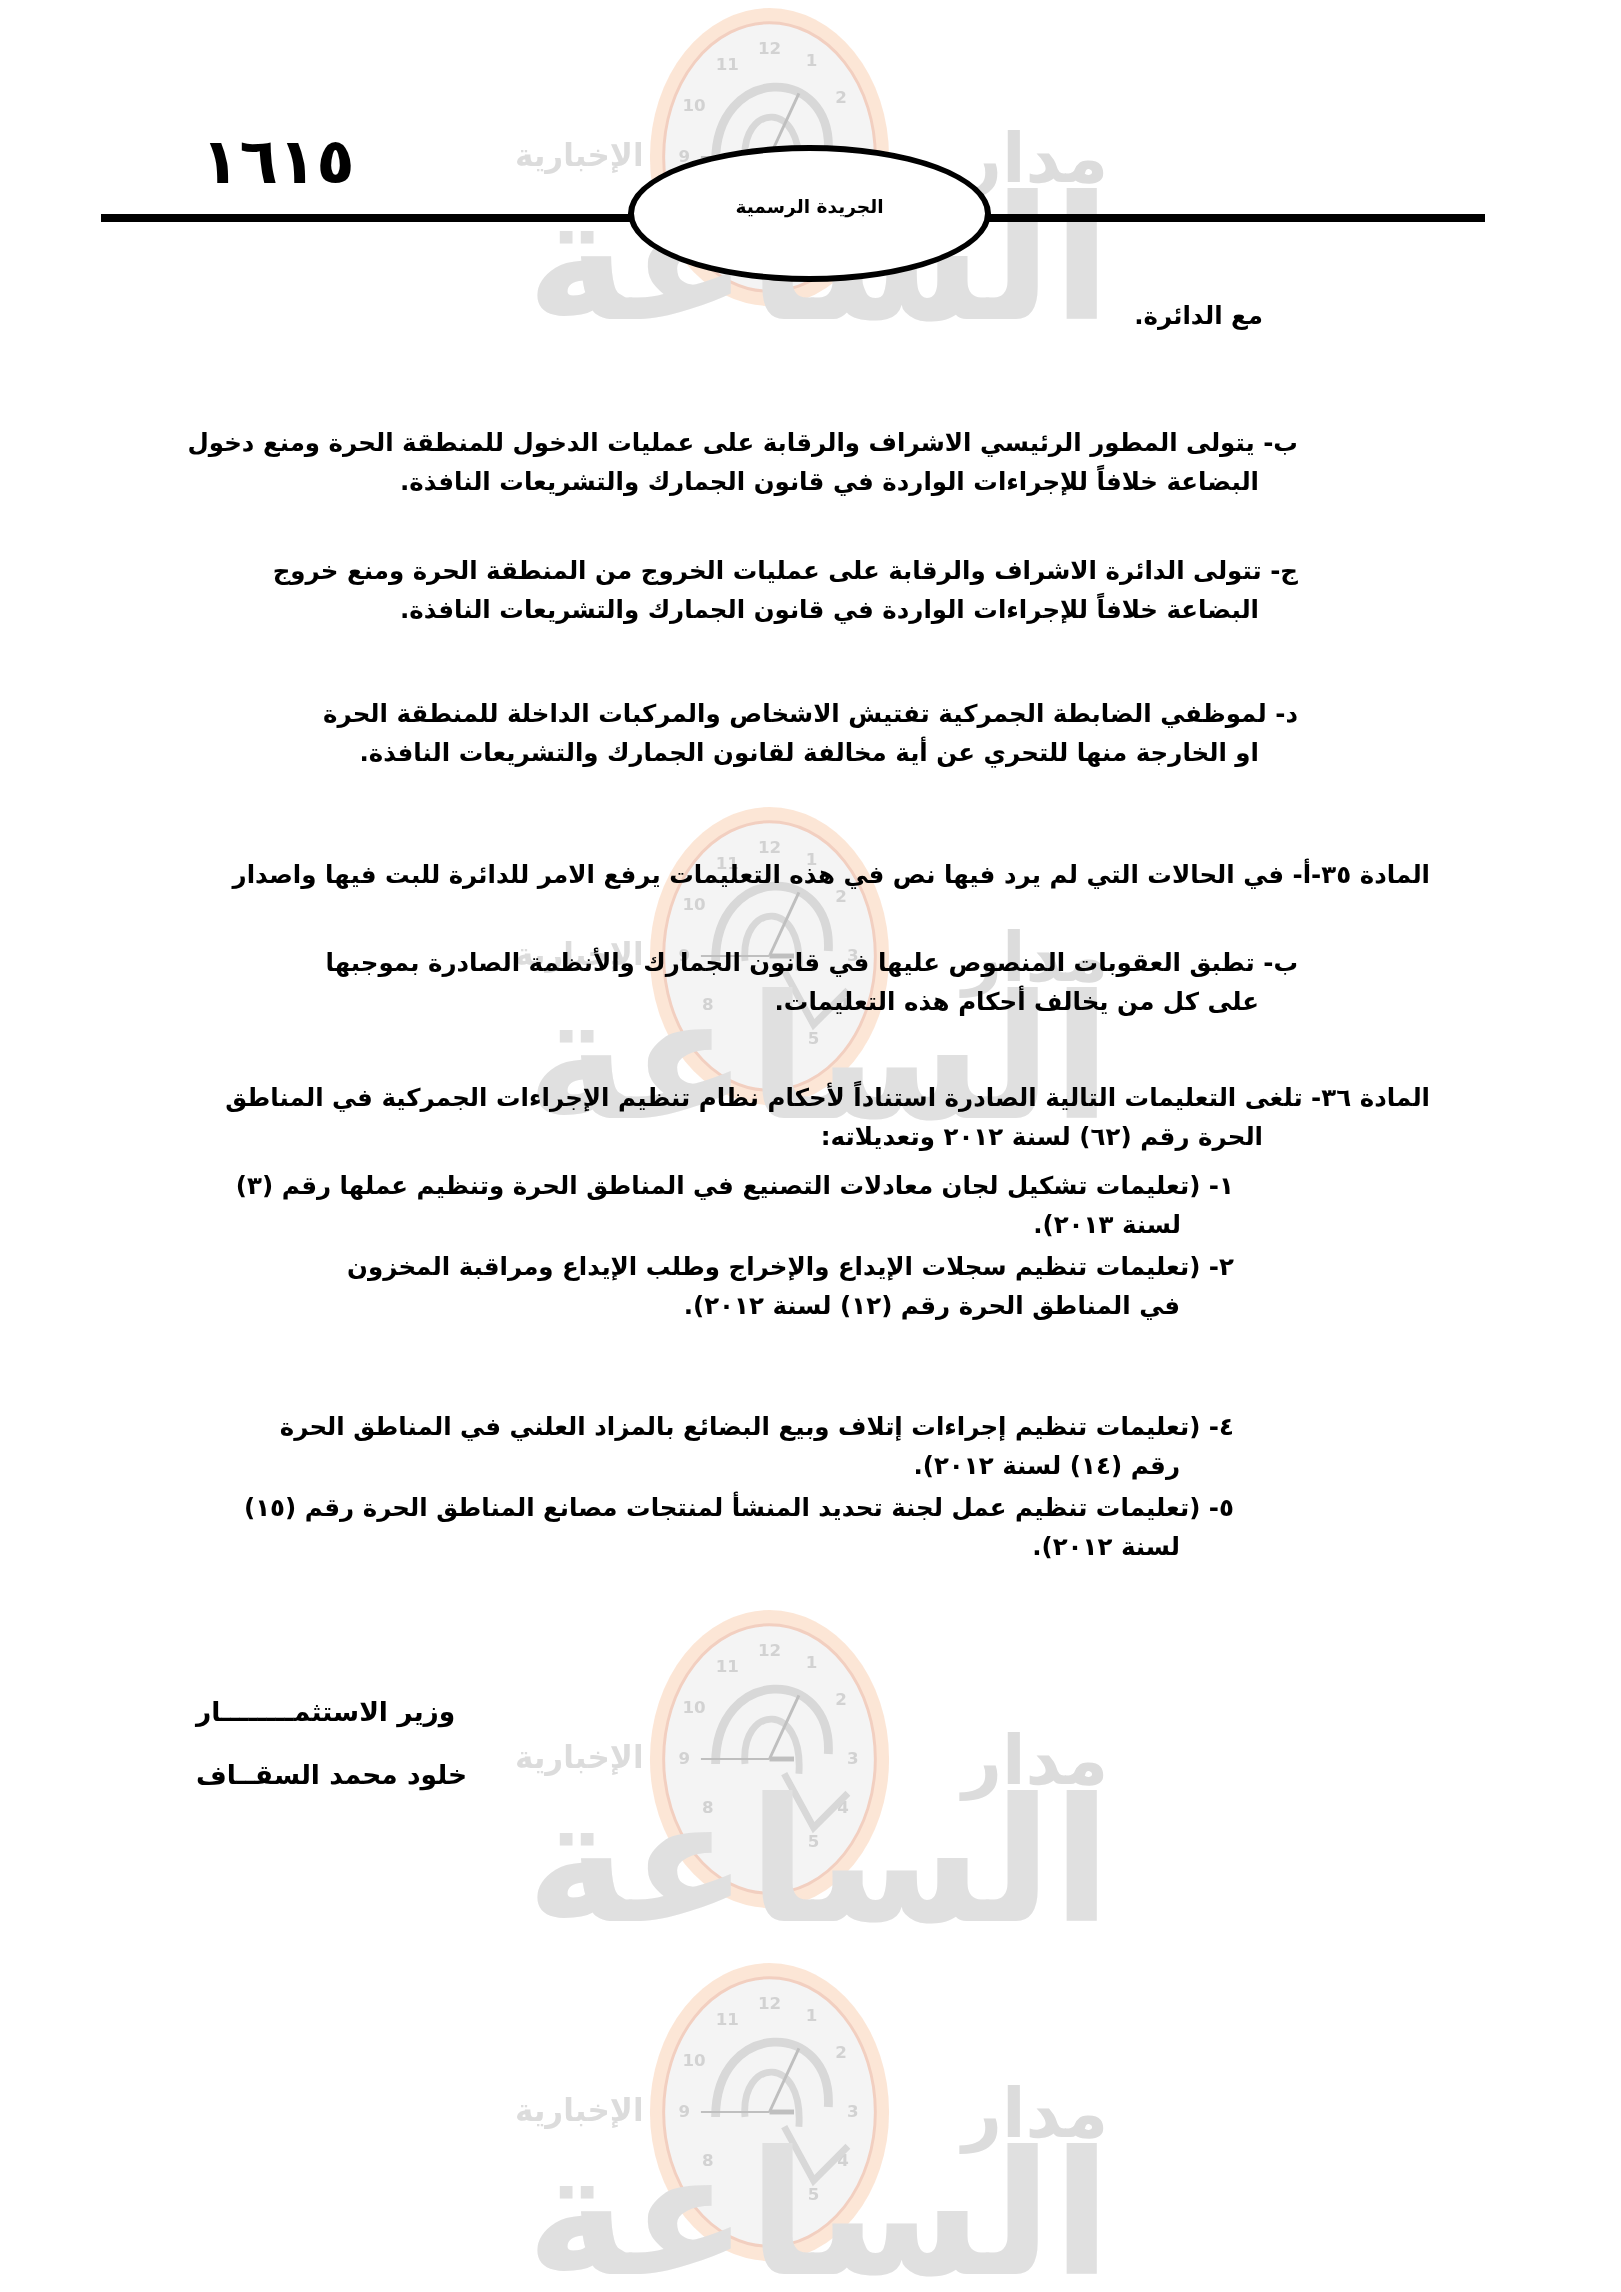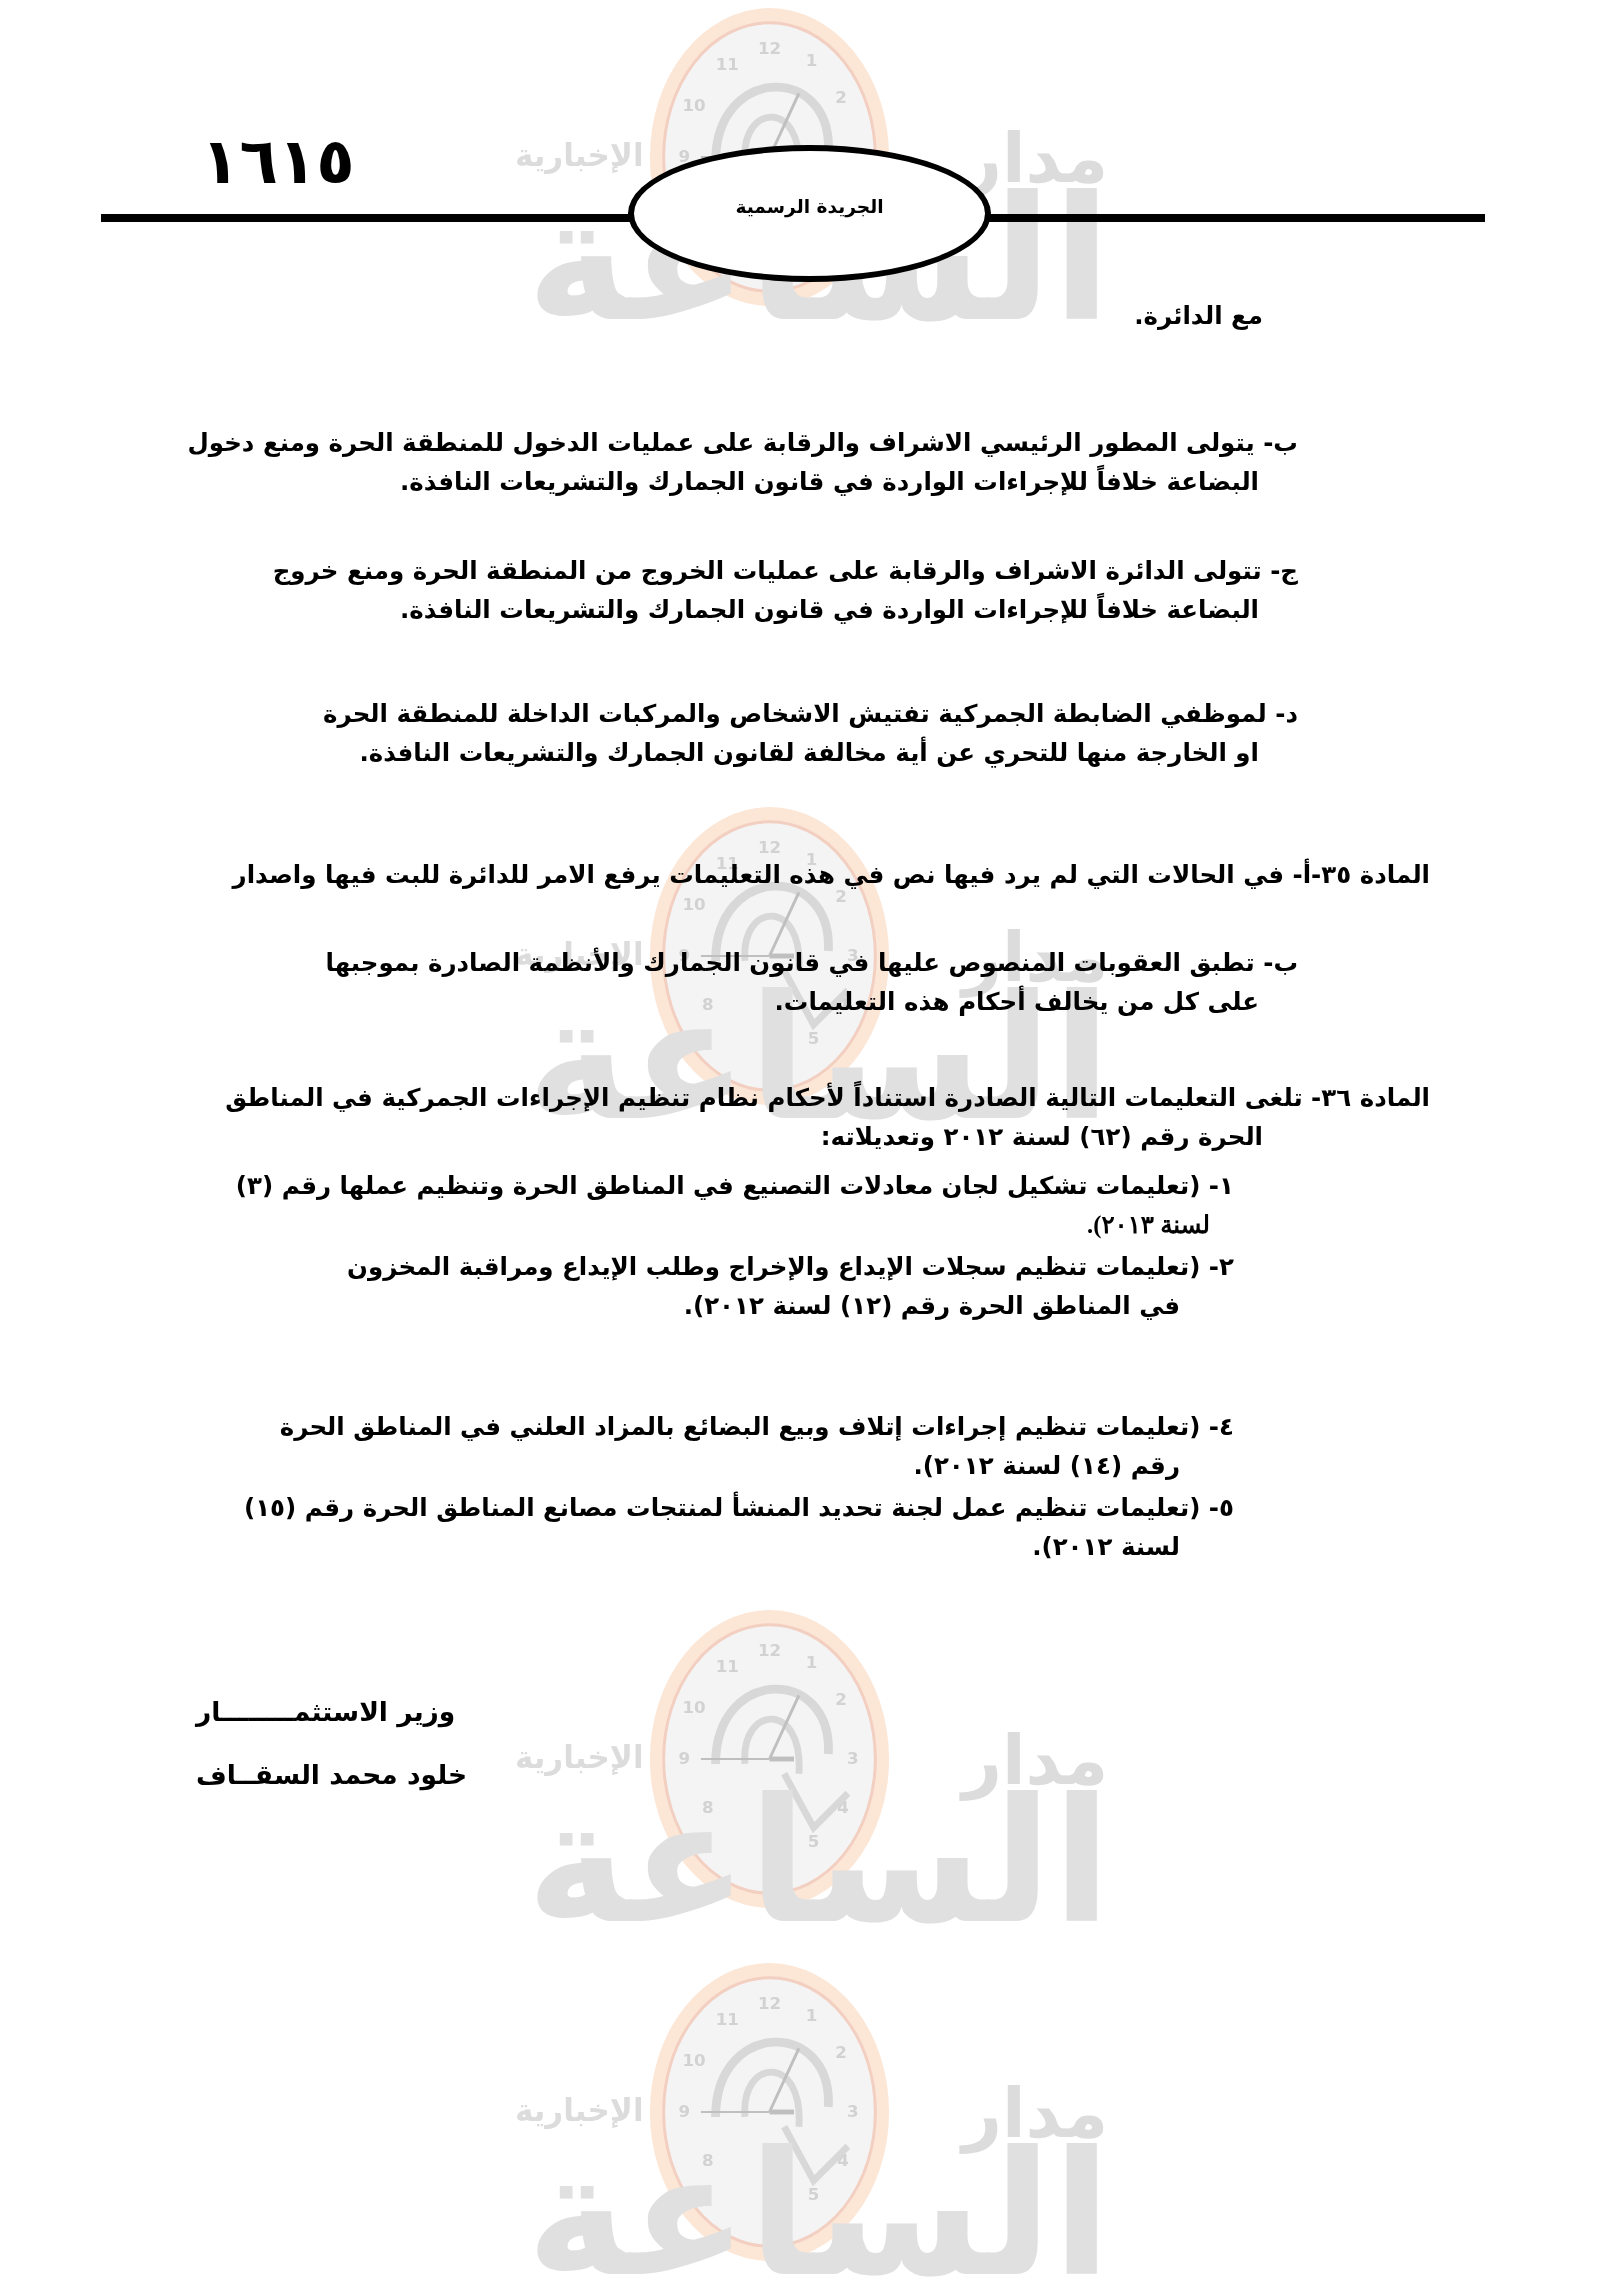--- a/index.html
+++ b/index.html
@@ -179,21 +179,21 @@
     <span class="line" style="margin-right:39px;">على كل من يخالف أحكام هذه التعليمات.</span>
   </div>
 
   <div class="block" style="right:191px; top:1078px; width:1235px;">
     <span class="line">المادة ٣٦- تلغى التعليمات التالية الصادرة استناداً لأحكام نظام تنظيم الإجراءات الجمركية في المناطق</span>
     <span class="line" style="margin-right:167px;">الحرة رقم (٦٢) لسنة ٢٠١٢ وتعديلاته:</span>
   </div>
 
   <div class="block" style="right:387px; top:1166px; width:1093px;">
     <span class="line">١- (تعليمات تشكيل لجان معادلات التصنيع في المناطق الحرة وتنظيم عملها رقم (٣)</span>
-    <span class="line" style="margin-right:24px;font-family:Liberation Serif, serif;">لسنة ٢٠١٣).</span>
+    <span class="line" style="margin-right:53px;">لسنة ٢٠١٣).</span>
   </div>
 
   <div class="block" style="right:387px; top:1247px; width:1093px;">
     <span class="line">٢- (تعليمات تنظيم سجلات الإيداع والإخراج وطلب الإيداع ومراقبة المخزون</span>
     <span class="line" style="margin-right:54px;">في المناطق الحرة رقم (١٢) لسنة ٢٠١٢).</span>
   </div>
 
 
   <div class="block" style="right:387px; top:1407px; width:1093px;">
     <span class="line">٤- (تعليمات تنظيم إجراءات إتلاف وبيع البضائع بالمزاد العلني في المناطق الحرة</span>

